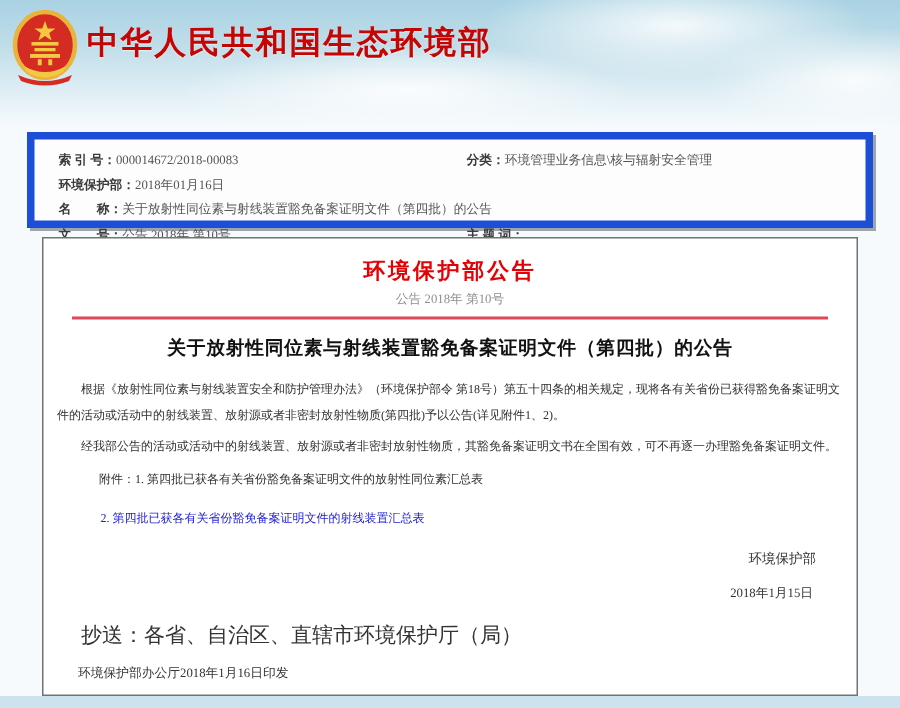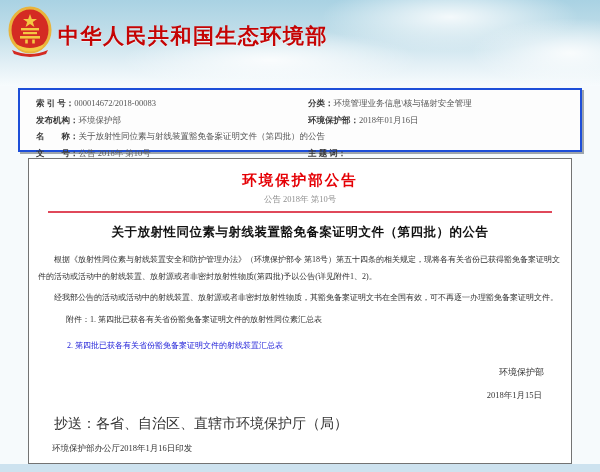--- a/index.html
+++ b/index.html
@@ -11,29 +11,29 @@
   
   .site-header{
     position:absolute;left:0;top:0;width:600px;height:86px;overflow:hidden;
     background:linear-gradient(180deg,#a9d2e3 0%,#bfdde9 35%,#e3f0f6 75%,#f7fbfd 100%);
   }
   .cloud{position:absolute;border-radius:50%;
     background:radial-gradient(ellipse at center,rgba(255,255,255,.85),rgba(255,255,255,0) 70%);}
   .cloud.c1{left:320px;top:-18px;width:260px;height:70px}
   .cloud.c2{left:120px;top:30px;width:300px;height:60px}
   .cloud.c3{left:470px;top:18px;width:200px;height:70px}
-  .brand{position:absolute;left:8px;top:6px;display:flex;align-items:center;cursor:pointer}
+  .brand{position:absolute;left:8px;top:6px;display:flex;align-items:flex-start;cursor:pointer}
   .emblem{width:44px;height:52px;margin-right:6px}
   .h-cn{font-size:21px;font-weight:bold;color:#c50404;letter-spacing:1.5px;margin-top:8px;
         text-shadow:0 1px 1px rgba(255,255,255,.6)}
   .h-en{font-size:8.2px;color:#c50404;margin-top:3px;letter-spacing:.2px}
   
   .meta-box{
     position:absolute;left:18px;top:88px;width:564px;height:64px;background:#fdfdfd;
-    border:2px solid #1d4ed8;box-shadow:2px 2px 0 rgba(85,95,105,.55);
+    border:5px solid #1d4ed8;box-shadow:2px 2px 0 rgba(85,95,105,.55);
     font-family:"Liberation Serif",serif;font-size:8.5px;color:#555;
     padding:8px 0 0 16px;box-sizing:border-box;
   }
   .meta-grid{display:grid;grid-template-columns:272px 1fr;row-gap:4.5px}
   .m-cell{white-space:nowrap;overflow:hidden}
   .m-cell.wide{grid-column:1 / span 2}
   .m-label{color:#3a3a3a;font-weight:bold}
   .m-value{color:#555}
   
   .doc-box{
@@ -84,23 +84,20 @@
 
 <section class="meta-box">
   <div class="meta-grid">
     <div class="m-cell">
       <span class="m-label">索 引 号：</span><span class="m-value">000014672/2018-00083</span>
     </div>
     <div class="m-cell">
       <span class="m-label">分类：</span><span class="m-value">环境管理业务信息\核与辐射安全管理</span>
     </div>
     <div class="m-cell">
-      <span class="m-label">发布机构：</span><span class="m-value">环境保护部</span>
-    </div>
-    <div class="m-cell">
       <span class="m-label">环境保护部：</span><span class="m-value">2018年01月16日</span>
     </div>
     <div class="m-cell wide">
       <span class="m-label">名　　称：</span><span class="m-value">关于放射性同位素与射线装置豁免备案证明文件（第四批）的公告</span>
     </div>
     <div class="m-cell">
       <span class="m-label">文　　号：</span><span class="m-value">公告 2018年 第10号</span>
     </div>
     <div class="m-cell">
       <span class="m-label">主 题 词：</span><span class="m-value"></span>

